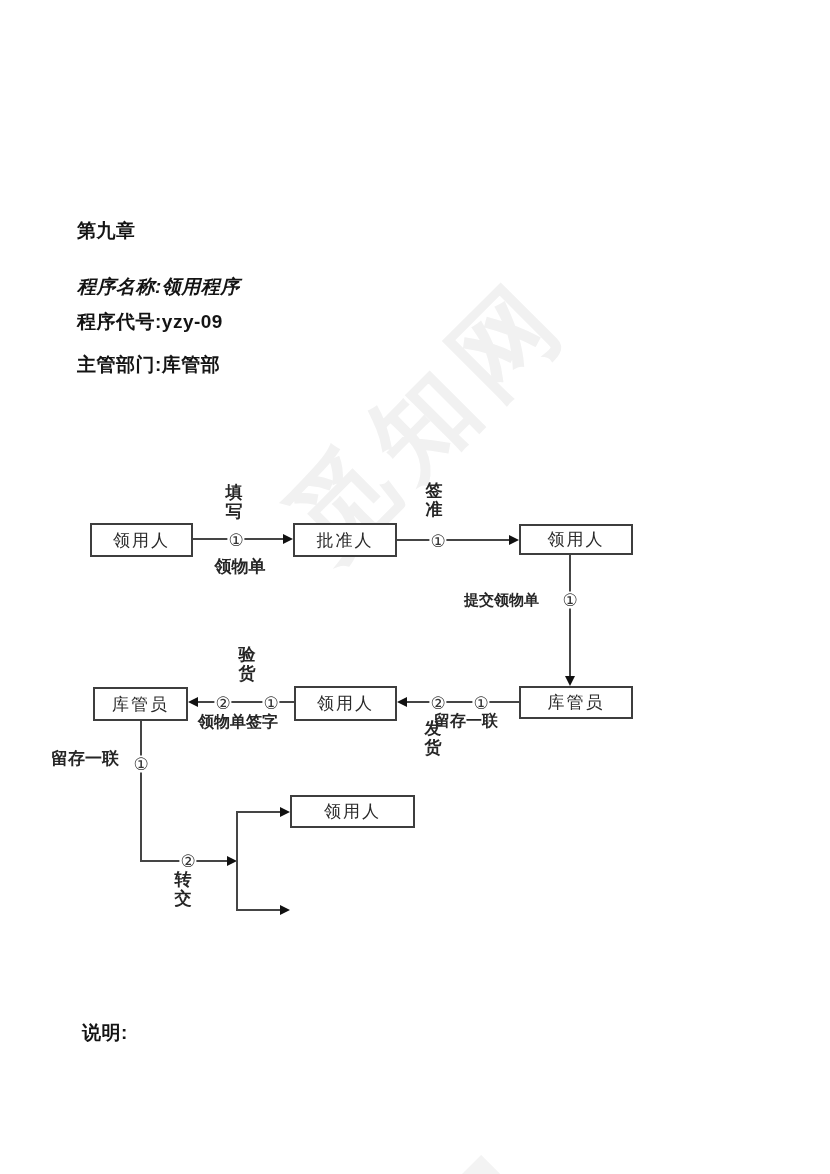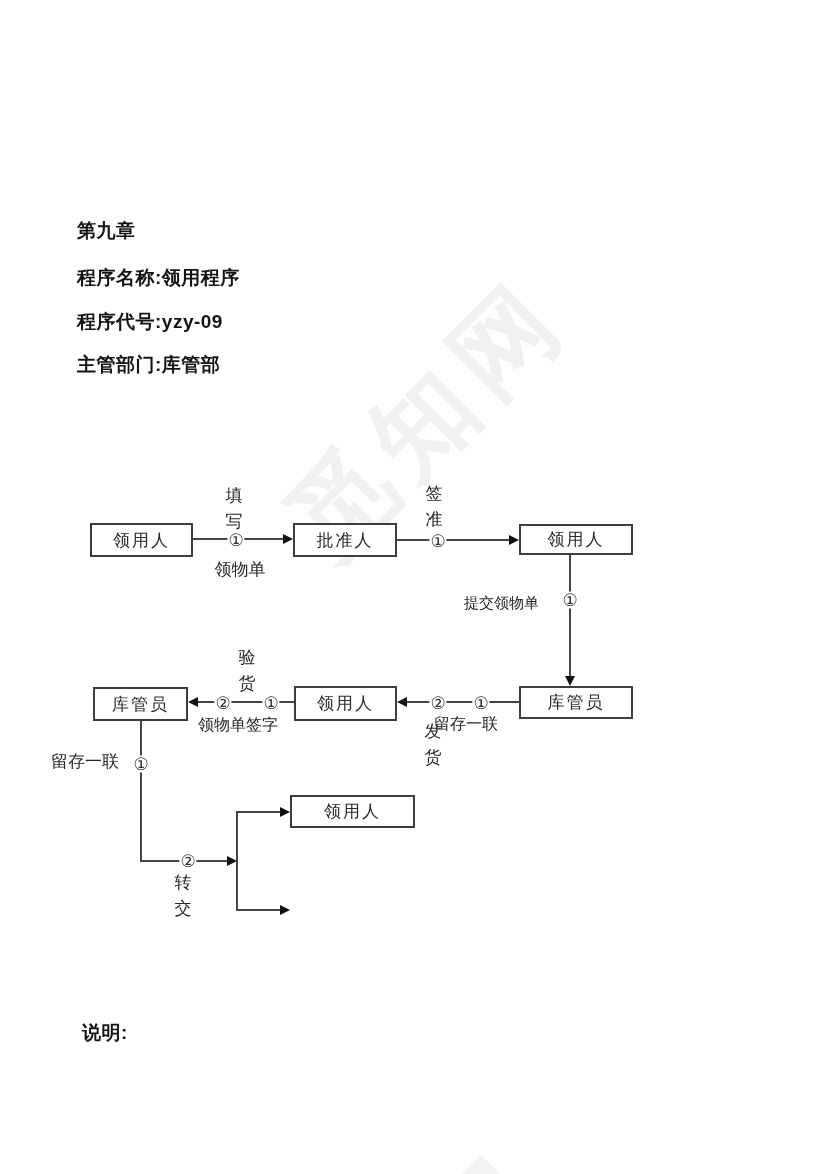--- a/index.html
+++ b/index.html
@@ -53,41 +53,41 @@
   .circ{
     position:absolute;
     transform:translate(-50%,-50%);
     font-size:17px;line-height:1;
     background:#fff;color:#333;
     padding:0 1px;
   }
   .lbl{
     position:absolute;
     font-size:16px;color:#262626;
-    white-space:nowrap;line-height:26px;
+    white-space:nowrap;line-height:19px;font-weight:bold;
   }
   .lbl-v{
     white-space:normal;
     width:20px;
     word-break:break-all;
     text-align:center;
     font-size:17px;
   }
   .lbl-c{transform:translateX(-50%);}
 </style>
 </head>
 <body>
 
 <div class="page">
 
   <div class="wm wm-main" style="left:258px;top:352px;color:#f1f1f1;">觅知网</div>
   <div class="wm wm-partial" style="left:412px;top:1146px;color:#f3f3f3;">网</div>
 
   <div class="doc-line" style="left:77px;top:218px;">第九章</div>
-  <div class="doc-line" style="left:77px;top:265px;">程序名称:领用程序</div>
+  <div class="doc-line" style="left:77px;top:274px;font-style:italic;">程序名称:领用程序</div>
   <div class="doc-line" style="left:77px;top:309px;">程序代号:yzy-09</div>
   <div class="doc-line" style="left:77px;top:352px;">主管部门:库管部</div>
 
   <div class="abs" style="left:0;top:0;width:830px;height:1174px;">
 
     <div class="box" style="left:90px;top:523px;width:103px;height:34px;">领用人</div>
     <div class="box" style="left:293px;top:523px;width:104px;height:34px;">批准人</div>
     <div class="box" style="left:519px;top:524px;width:114px;height:31px;">领用人</div>
 
     <div class="box" style="left:93px;top:687px;width:95px;height:34px;">库管员</div>

